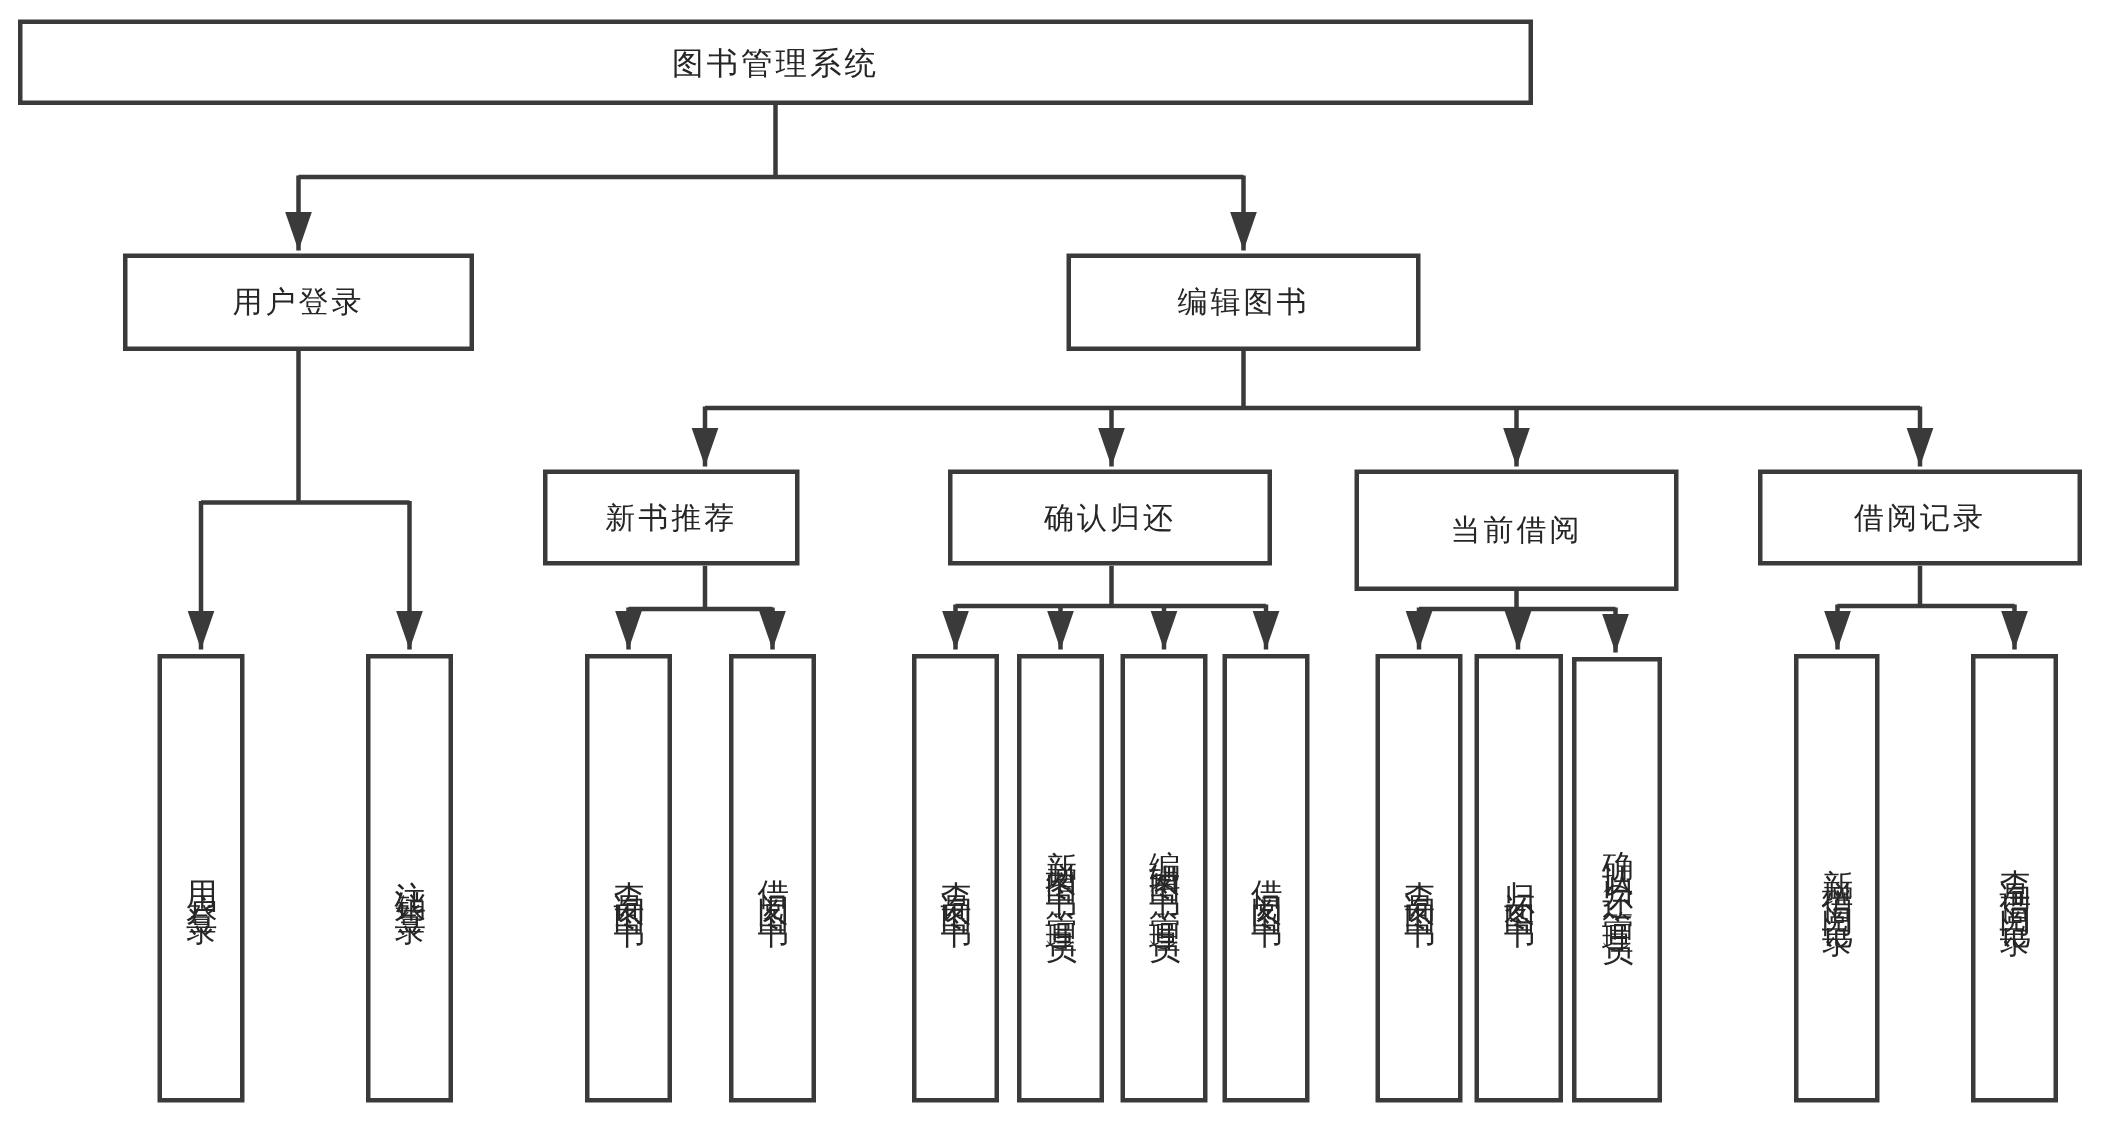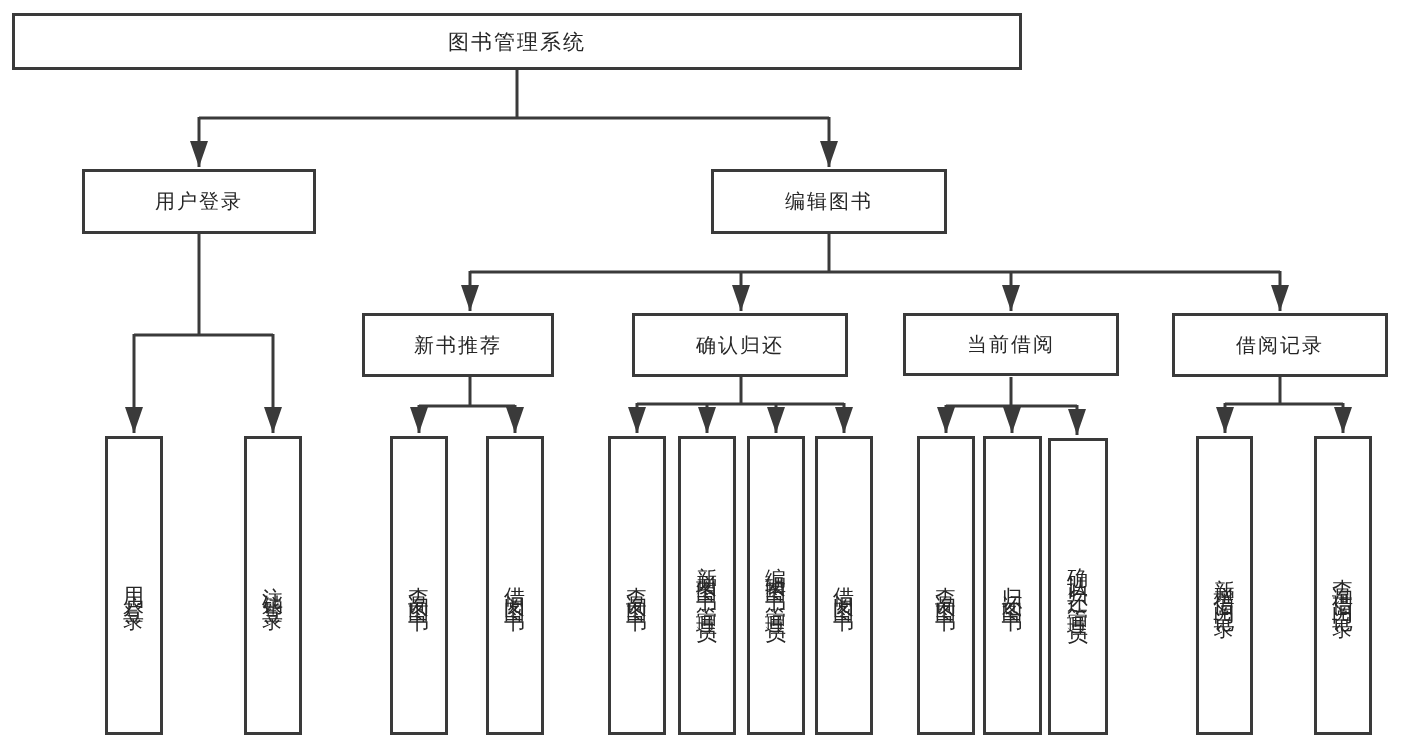--- a/index.html
+++ b/index.html
@@ -124,27 +124,27 @@
     <span>图书管理系统</span>
   </div>
 
   <div class="box h-box" style="left:82px;top:169px;width:234px;height:65px">
     <span>用户登录</span>
   </div>
   <div class="box h-box" style="left:711px;top:169px;width:236px;height:65px">
     <span>编辑图书</span>
   </div>
 
-  <div class="box h-box" style="left:362px;top:313px;width:192px;height:64px">
+  <div class="box h-box" style="left:362px;top:313px;width:171px;height:64px">
     <span>新书推荐</span>
   </div>
   <div class="box h-box" style="left:632px;top:313px;width:216px;height:64px">
     <span>确认归还</span>
   </div>
-  <div class="box h-box" style="left:903px;top:313px;width:216px;height:63px">
+  <div class="box h-box" style="left:903px;top:313px;width:216px;height:81px">
     <span>当前借阅</span>
   </div>
   <div class="box h-box" style="left:1172px;top:313px;width:216px;height:64px">
     <span>借阅记录</span>
   </div>
 
   <div class="box v-box" style="left:105px;top:436px;width:58px;height:299px">
     <span>用户登录</span>
   </div>
   <div class="box v-box" style="left:244px;top:436px;width:58px;height:299px">

